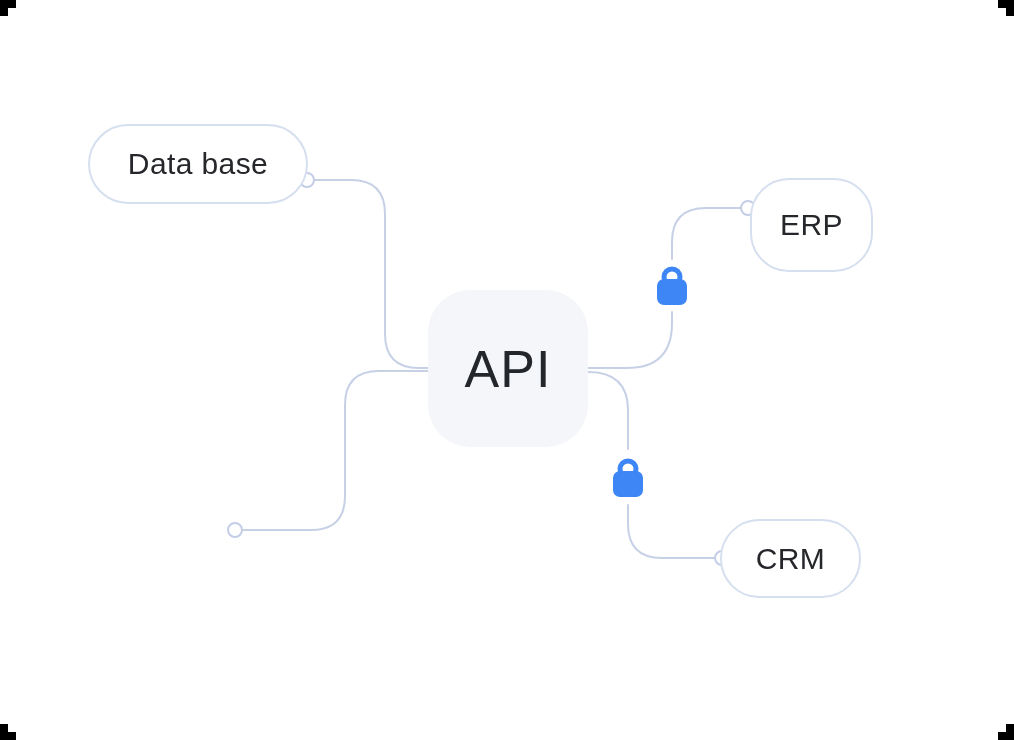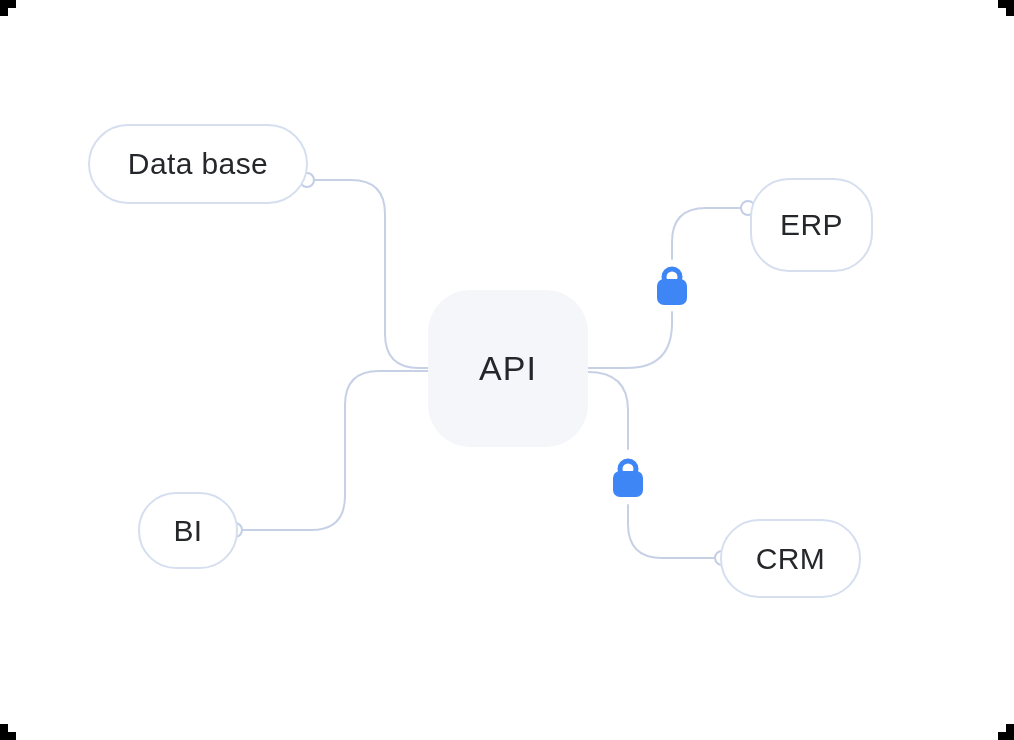--- a/index.html
+++ b/index.html
@@ -37,21 +37,21 @@
   }
   .node-database { left: 88px;  top: 124px; width: 220px; height: 80px; border-radius: 40px; }
   .node-erp      { left: 750px; top: 169px; width: 123px; height: 94px; border-radius: 39px; margin-top: 9px; }
   .node-bi       { left: 138px; top: 492px; width: 100px; height: 77px; border-radius: 38px; }
   .node-crm      { left: 720px; top: 519px; width: 141px; height: 79px; border-radius: 39px; text-align: center; }
   .node-center {
     left: 428px; top: 290px; width: 160px; height: 157px;
     border-radius: 42px;
     border: none;
     background: #f5f6fa;
-    font-size: 34px;
+    font-size: 52px;
     letter-spacing: 1px;
     color: #23262b;
   }
   .corner-mark {
     position: absolute;
     width: 16px; height: 16px;
     background: #000000;
     z-index: 5;
   }
   .corner-tl { left: 0;     top: 0;      clip-path: polygon(0 0, 100% 0, 100% 50%, 50% 50%, 50% 100%, 0 100%); }
@@ -90,23 +90,20 @@
   </svg>
 
   <div class="node node-database">
     <span>Data base</span>
   </div>
 
   <div class="node node-erp">
     <span>ERP</span>
   </div>
 
-  <div class="node node-bi">
-    <span>BI</span>
-  </div>
 
   <div class="node node-crm">
     <span>CRM</span>
   </div>
 
   <div class="node node-center">
     <span>API</span>
   </div>
 
   <div class="corner-mark corner-tl"></div>

